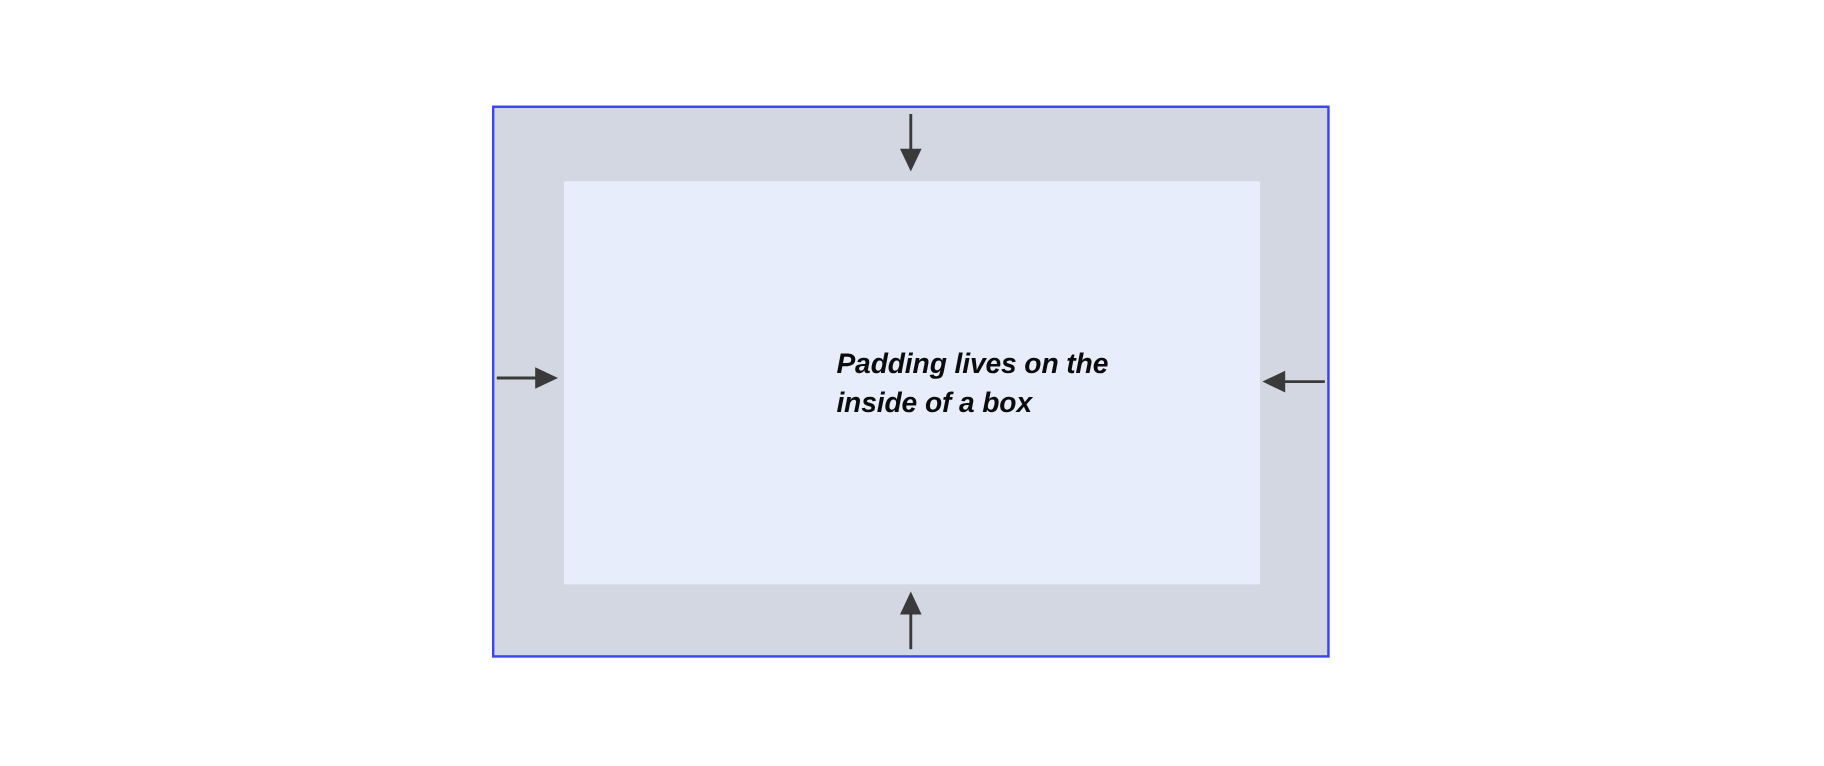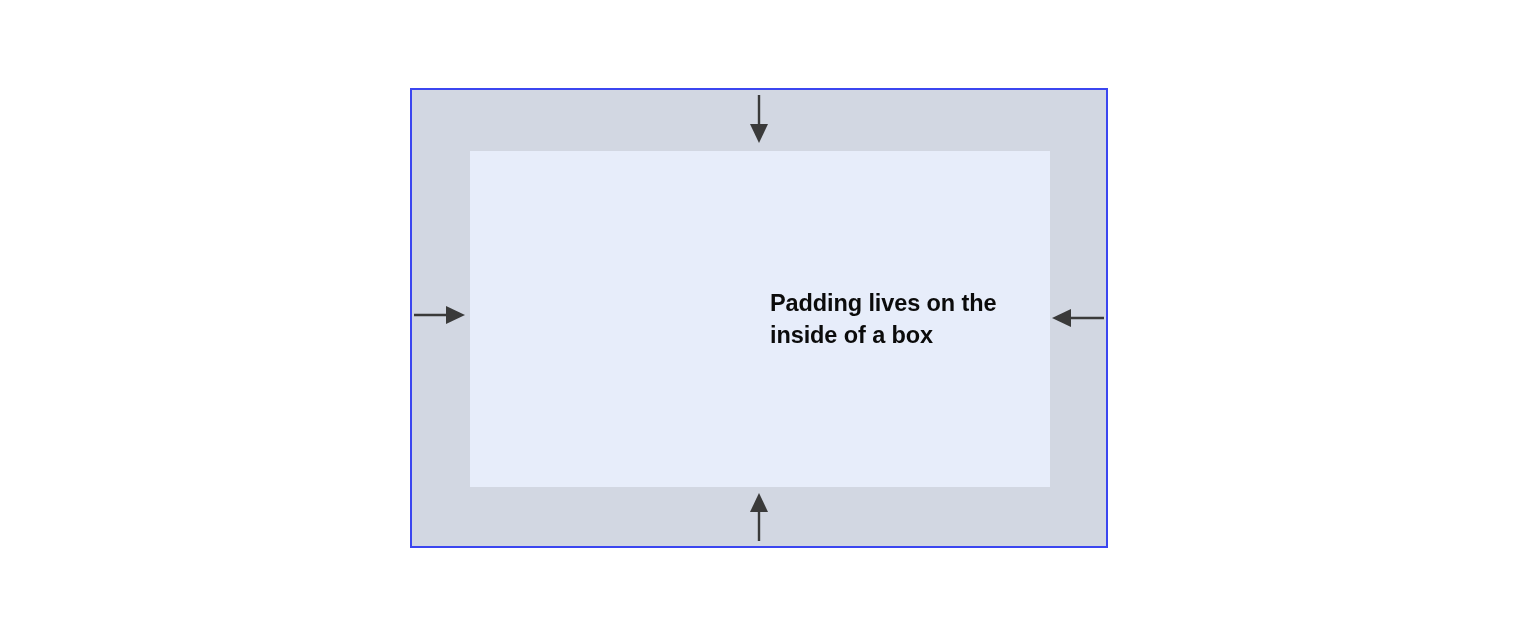--- a/index.html
+++ b/index.html
@@ -39,21 +39,22 @@
   
   #content-box {
     position: absolute;
     left: 470px;
     top: 151px;
     width: 580px;
     height: 336px;
     background: #e7edfa;
     display: flex;
     align-items: center;
-    justify-content: flex-end;
+    justify-content: center;
+    font-style: italic;
   }
 
   #content-text {
     color: #0b0b0b;
     font-family: "Liberation Sans", sans-serif;
     font-size: 23.5px;
     font-weight: bold;
     line-height: 32px;
     letter-spacing: -0.1px;
     margin-left: 154px;

